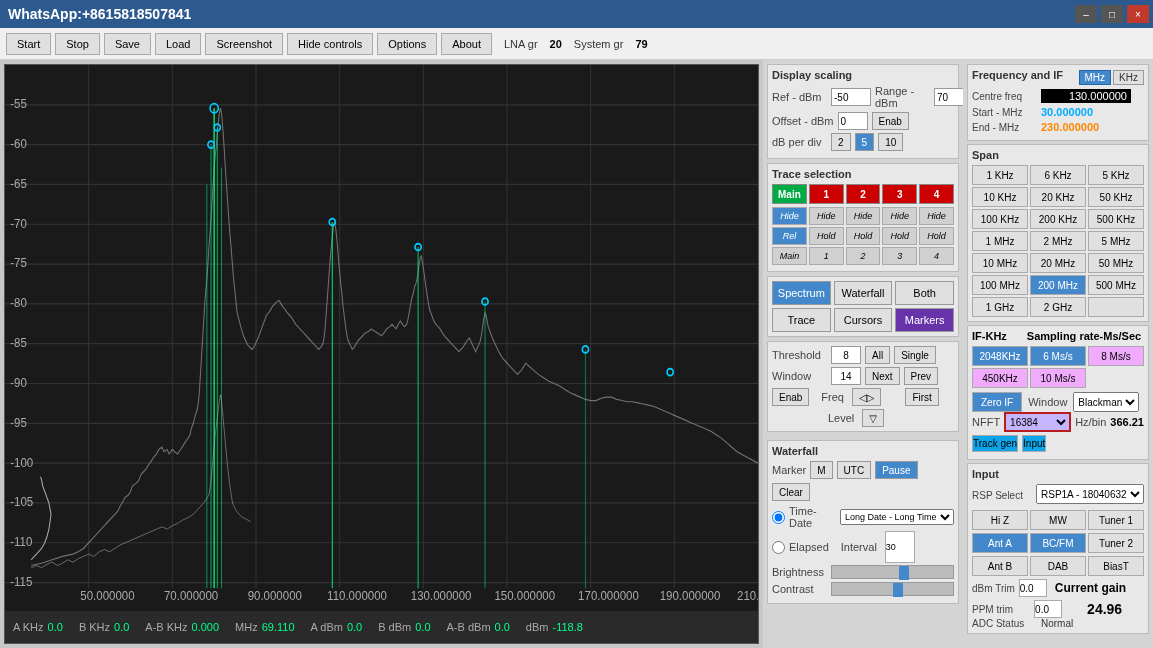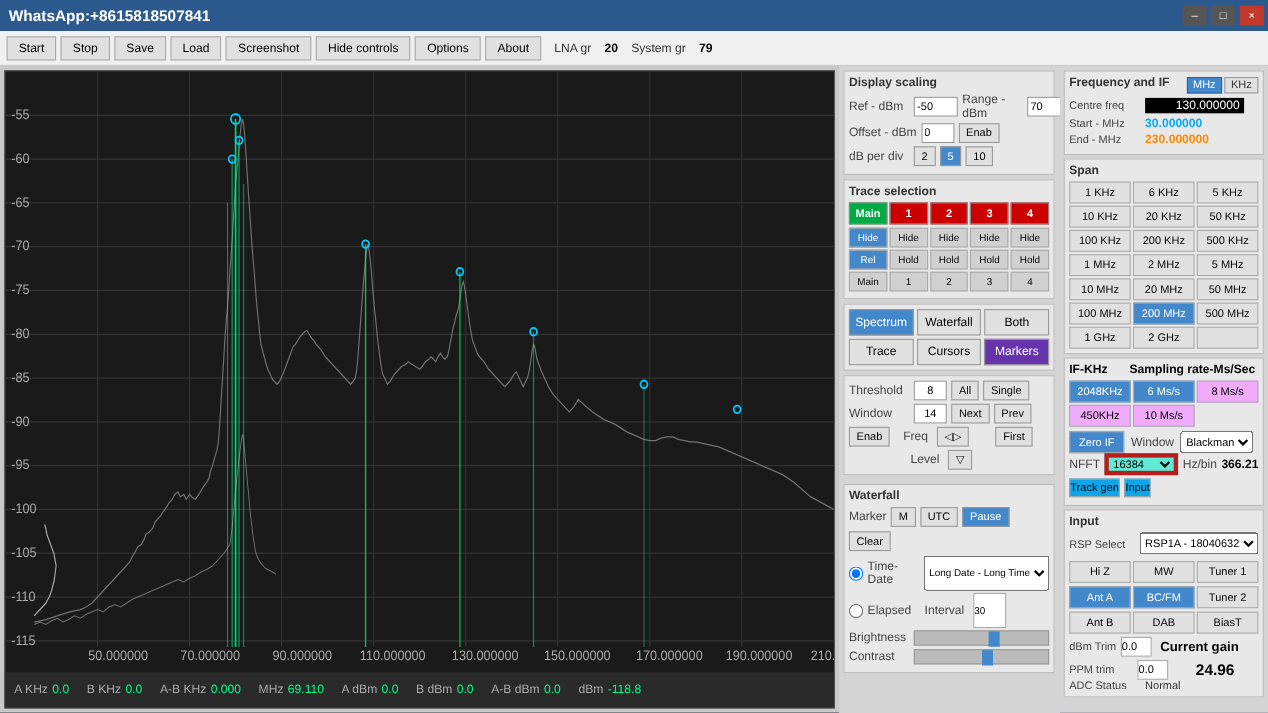--- a/index.html
+++ b/index.html
@@ -155,20 +155,21 @@
       display: flex; align-items: center; justify-content: center;
     }
     .trace-btn.green { background: #00aa44; color: white; }
     .trace-btn.red { background: #cc0000; color: white; }
 
     .trace-grid {
       display: grid;
       grid-template-columns: repeat(5, 1fr);
       gap: 2px;
       margin-bottom: 2px;
+      font-style: italic;
     }
     .trace-cell {
       height: 18px;
       background: #d0d0d0;
       border: 1px solid #aaa;
       display: flex; align-items: center; justify-content: center;
       font-size: 9px;
       cursor: pointer;
     }
     .trace-cell.blue { background: #4488cc; color: white; }
@@ -308,22 +309,22 @@
 
     .nfft-row {
       display: flex;
       align-items: center;
       gap: 4px;
       margin-bottom: 3px;
     }
     .nfft-select {
       height: 20px;
       font-size: 10px;
-      border: 4px solid #b91c1c;
-      background: #5eead4;
+      border: 2px solid #b91c1c;
+      background: #c4b5fd;
     }
 
     .input-section .inp-grid {
       display: grid;
       grid-template-columns: 1fr 1fr 1fr;
       gap: 2px;
       margin-bottom: 3px;
     }
     .inp-btn {
       height: 20px;
@@ -653,21 +654,21 @@
       <div class="wf-controls">
         <span style="color:#444;">Marker</span>
         <button class="wf-btn">M</button>
         <button class="wf-btn">UTC</button>
         <button class="wf-btn pause">Pause</button>
         <button class="wf-btn">Clear</button>
       </div>
       <div class="radio-row">
         <input type="radio" name="wf-time" checked="" style="">
         <span style="color:#444;">Time-Date</span>
-        <select style="flex:1;font-size:9px;height:32px;">
+        <select style="flex:1;font-size:9px;height:16px;">
           <option>Long Date - Long Time</option>
         </select>
       </div>
       <div class="radio-row">
         <input type="radio" name="wf-time" style="">
         <span style="color:#444;">Elapsed</span>
         <span style="margin-left:8px;color:#444;">Interval</span>
         <input type="text" style="width: 30px; height: 32px; margin-left: 4px; font-size: 9px; border: 1px solid rgb(170, 170, 170);" value="30">
       </div>
       <div class="slider-container">

